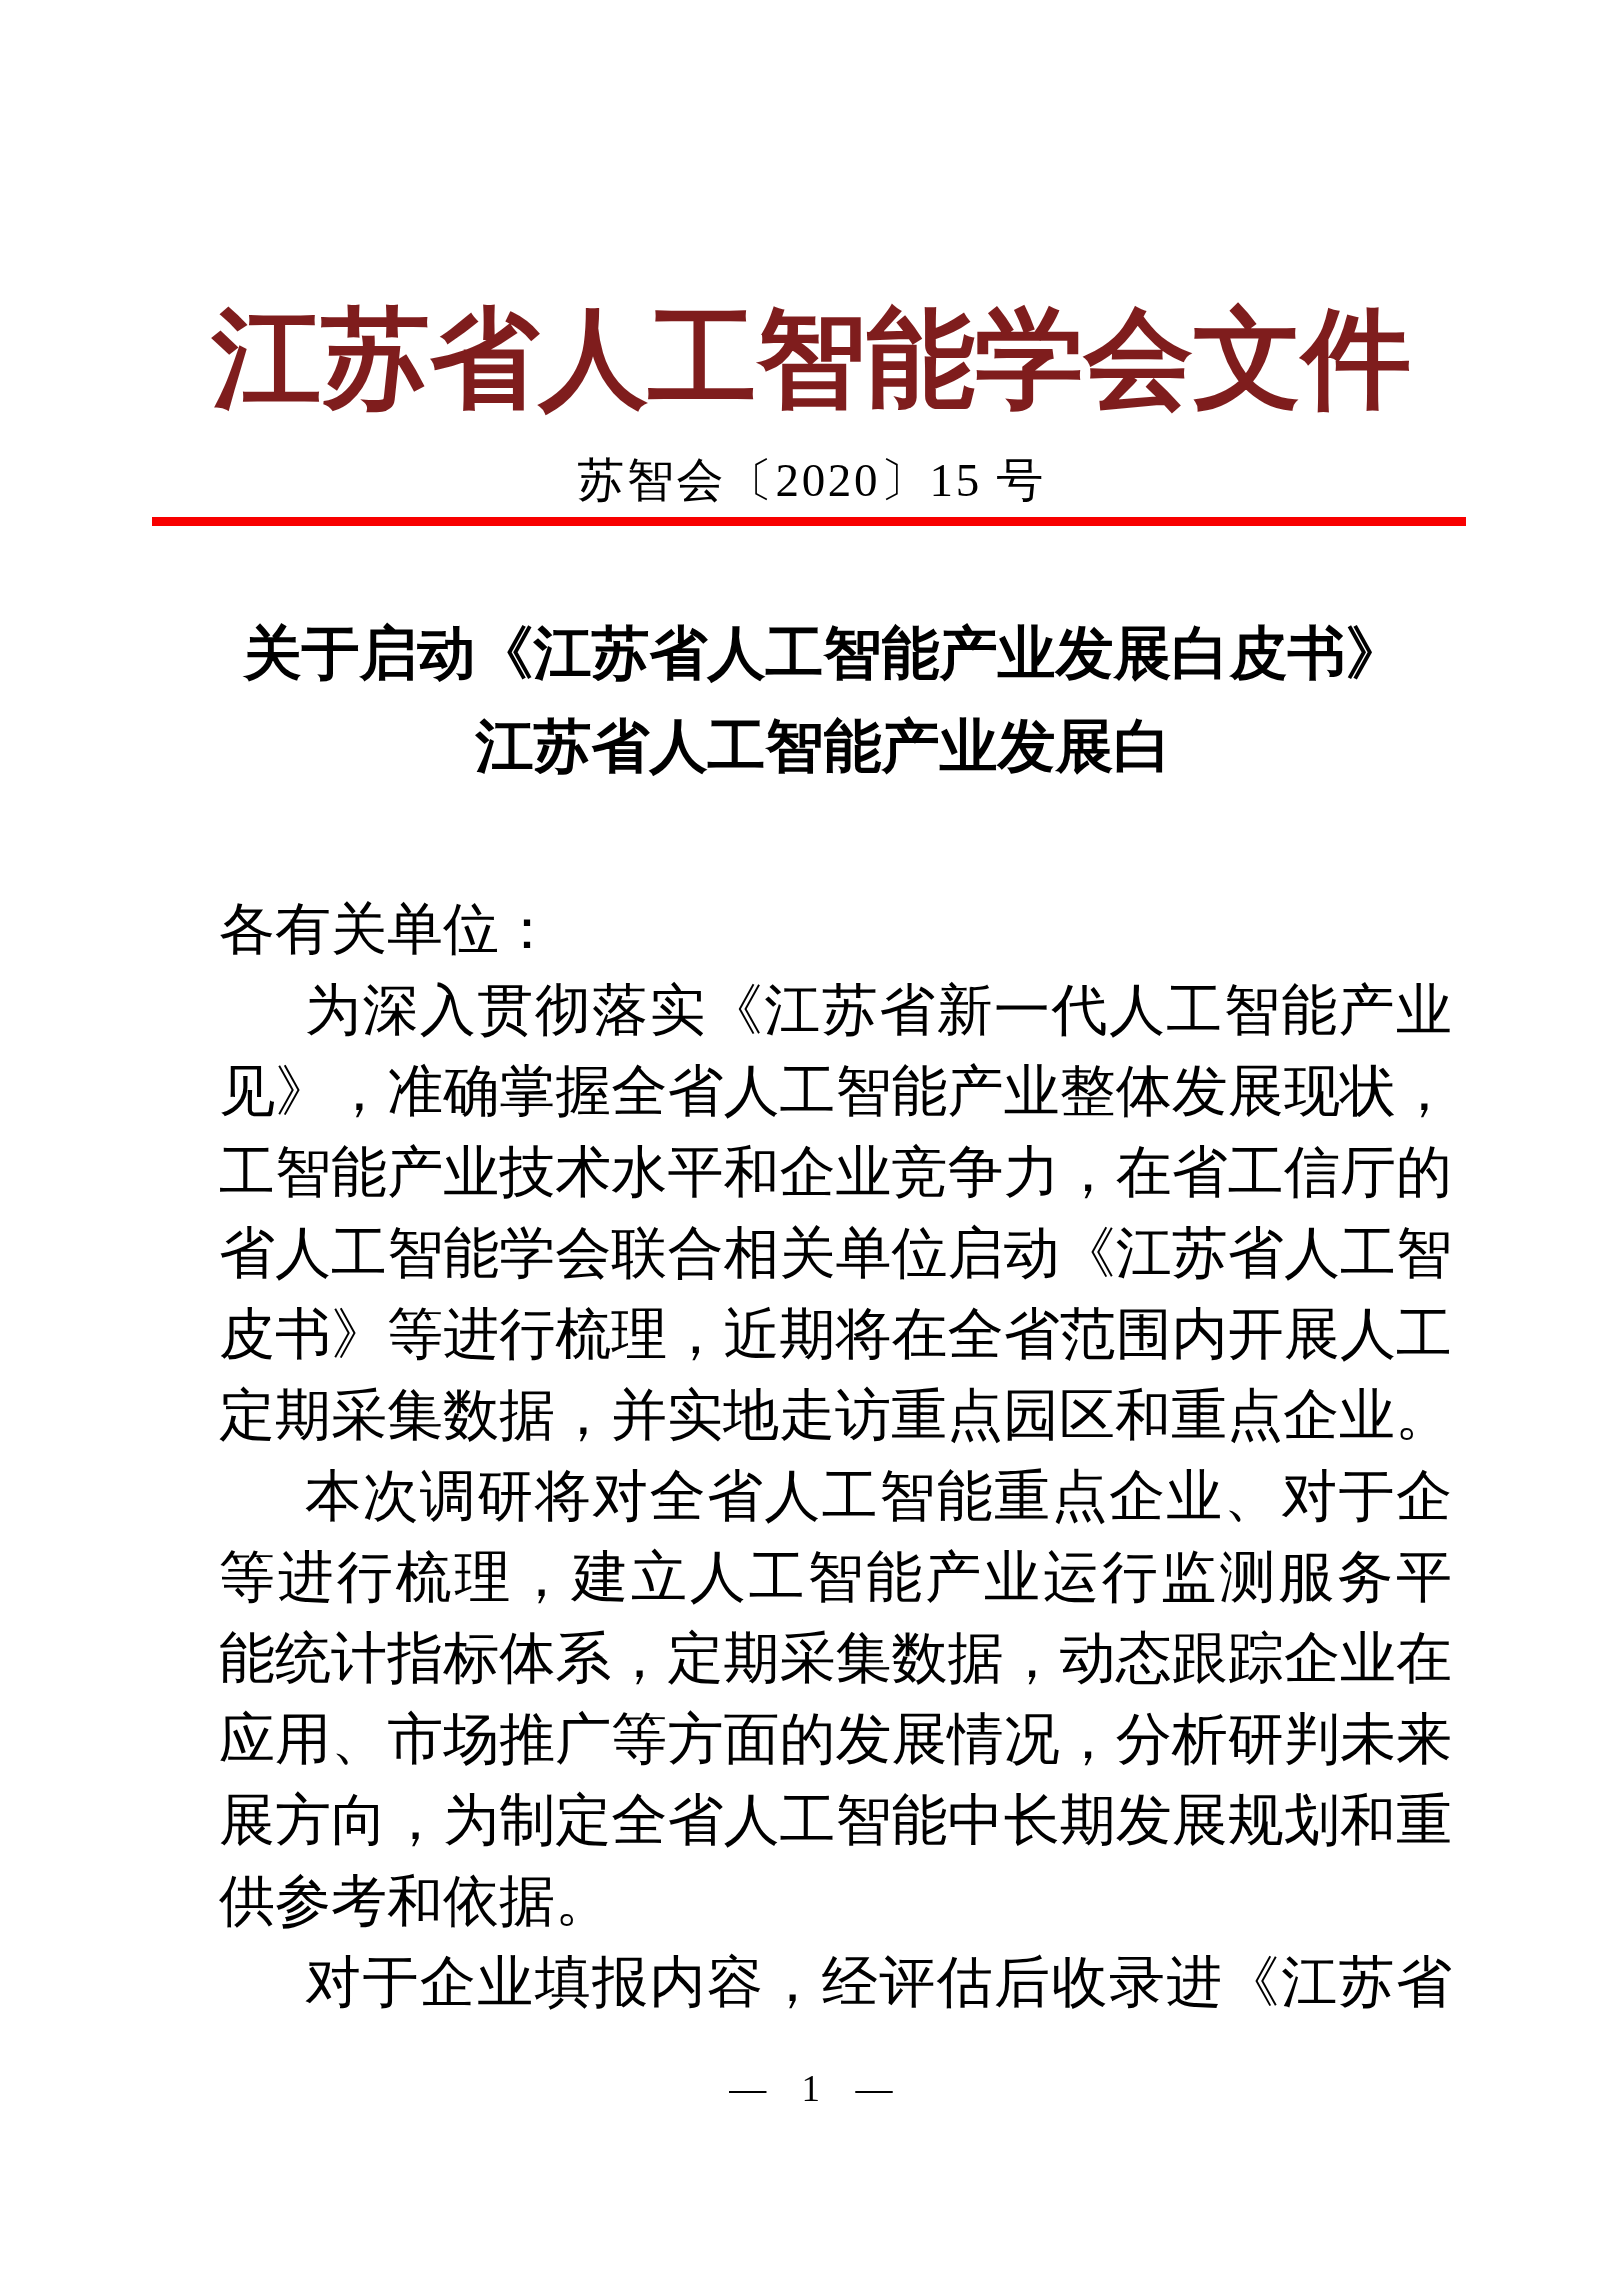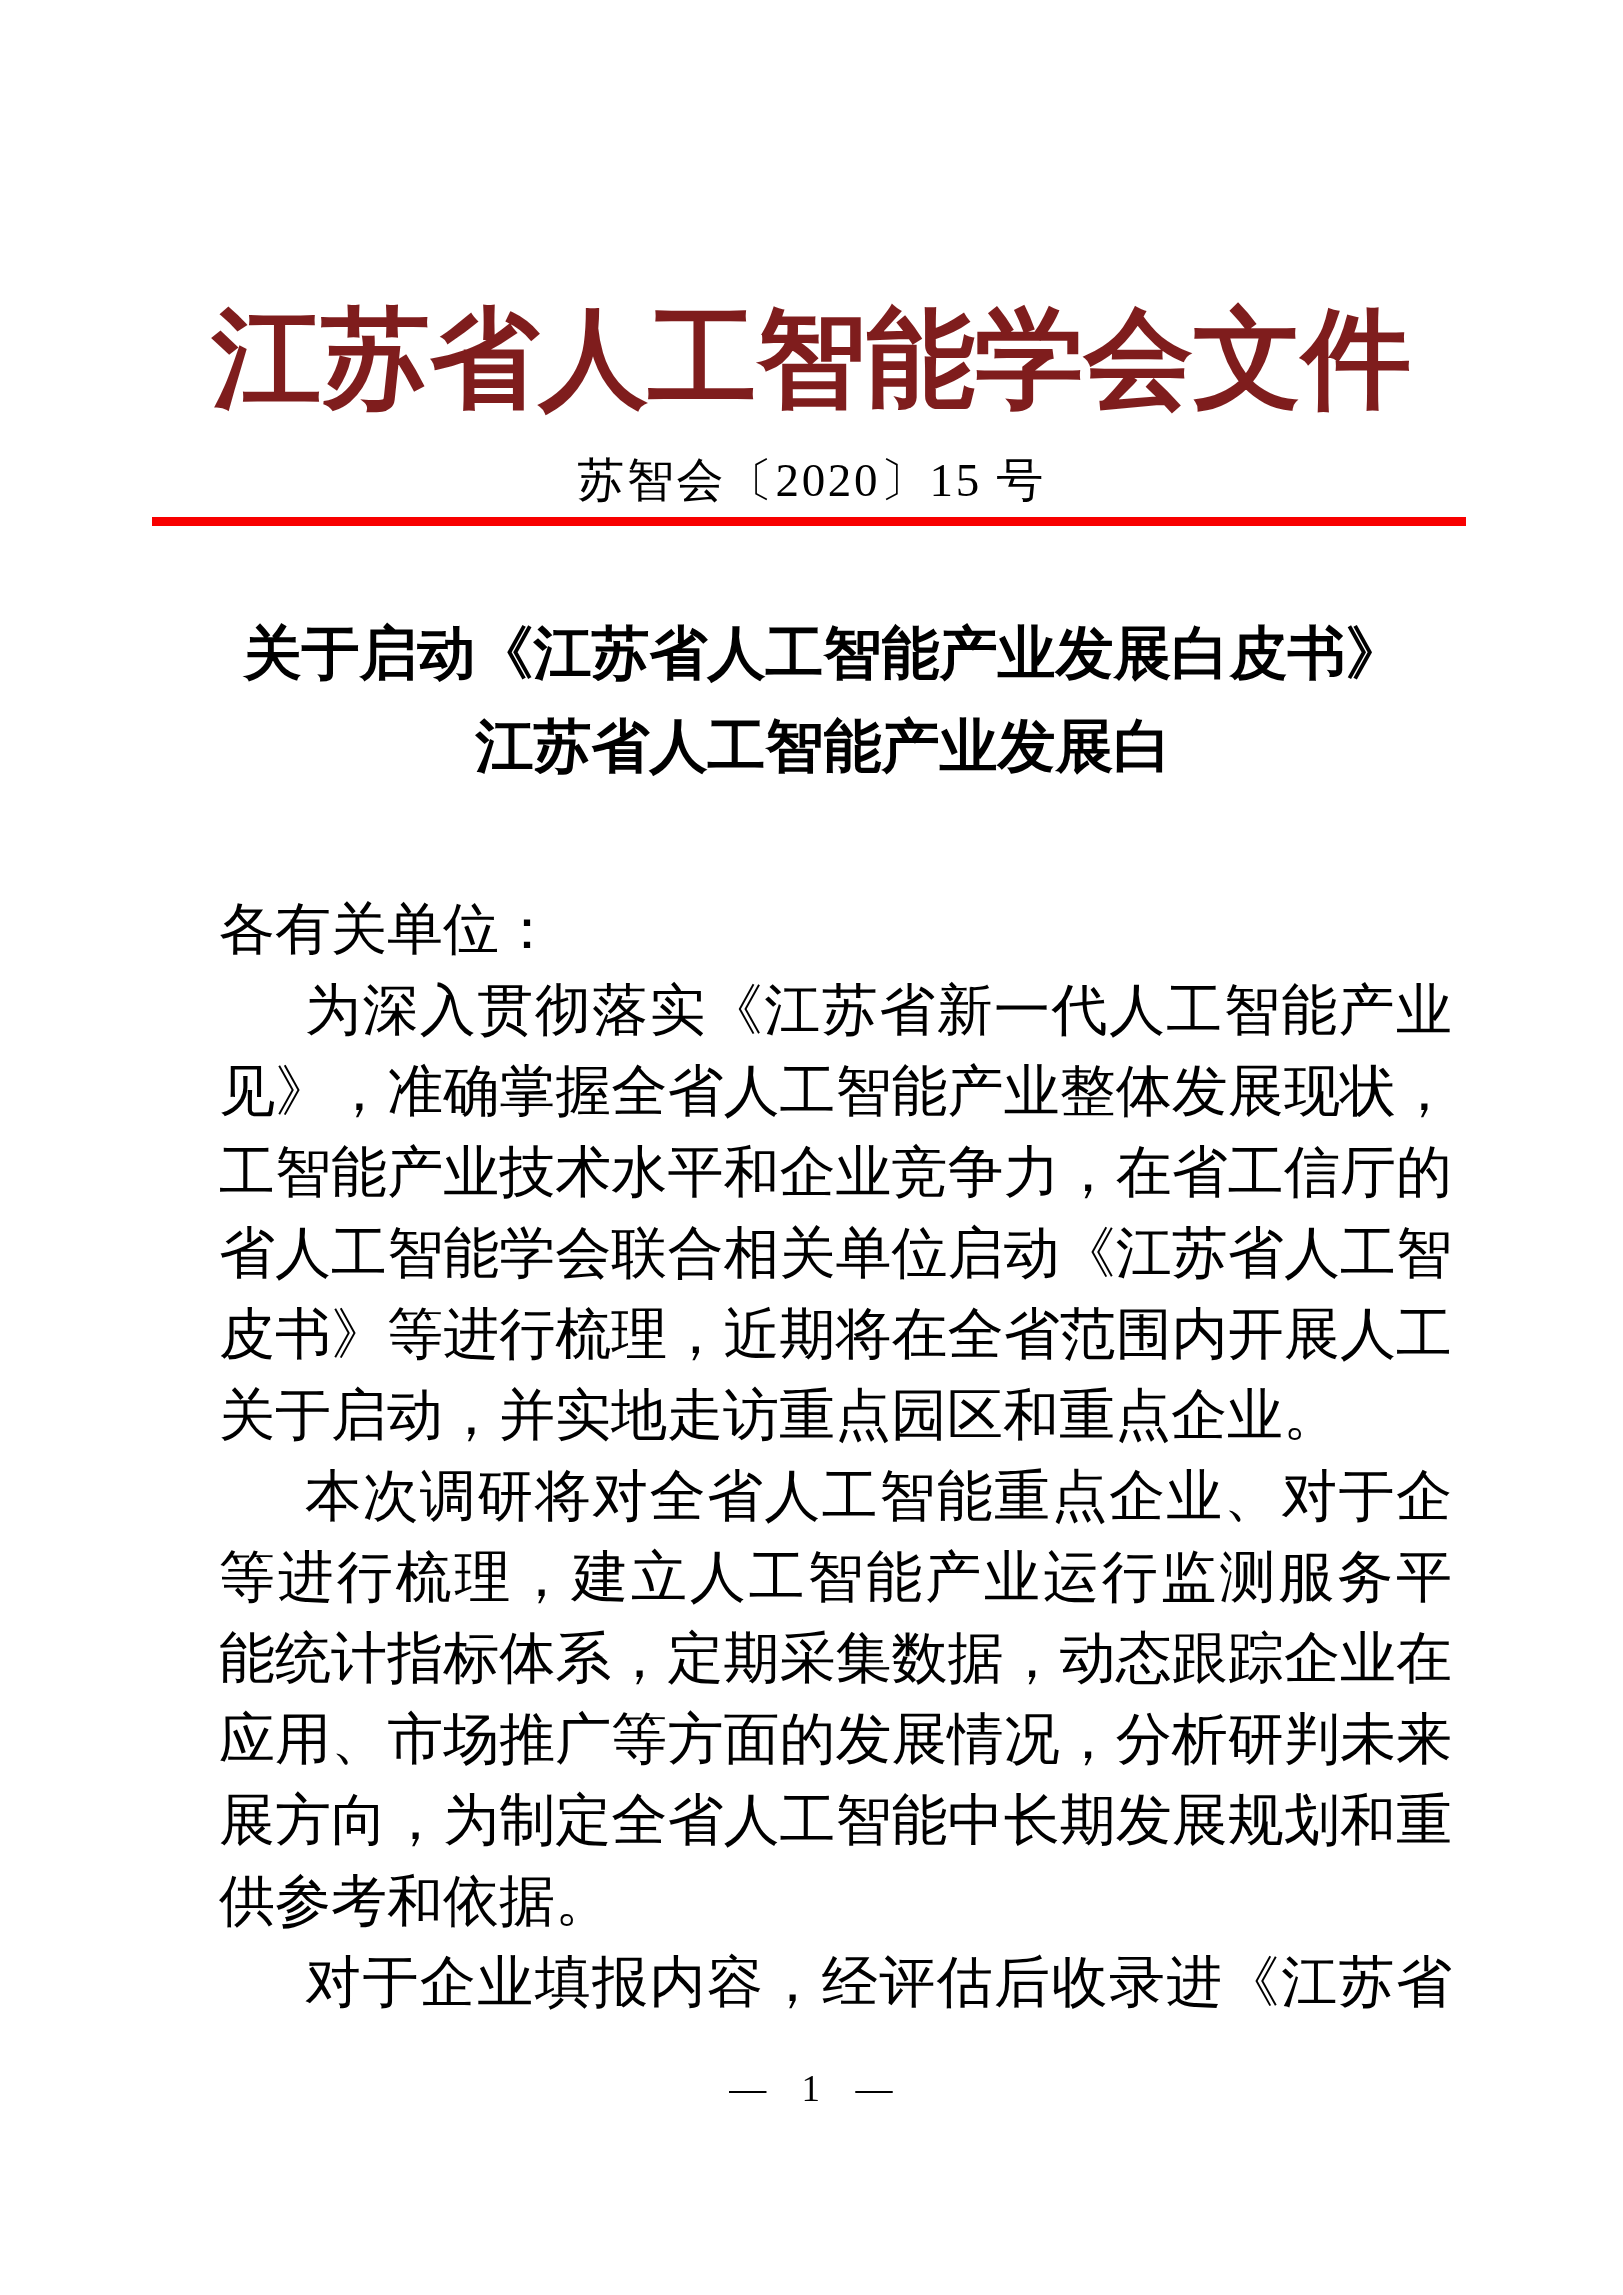--- a/index.html
+++ b/index.html
@@ -107,21 +107,21 @@
     <div>江苏省人工智能产业发展白</div>
   </div>
 
   <div class="body-block" id="doc-body">
       <div class="line plain">各有关单位：</div>
       <div class="line fill indent">为深入贯彻落实《江苏省新一代人工智能产业发展实施意</div>
       <div class="line fill">见》，准确掌握全省人工智能产业整体发展现状，客观反映全省人</div>
       <div class="line fill">工智能产业技术水平和企业竞争力，在省工信厅的指导下，江苏</div>
       <div class="line fill">省人工智能学会联合相关单位启动《江苏省人工智能产业发展白</div>
       <div class="line fill">皮书》等进行梳理，近期将在全省范围内开展人工智能产业发展情</div>
-      <div class="line plain">关于启动，并实地走访重点园区和重点企业。</div>
+      <div class="line plain">定期采集数据，并实地走访重点园区和重点企业。</div>
       <div class="line fill indent">本次调研将对全省人工智能重点企业、对于企业填报内容</div>
       <div class="line fill">等进行梳理，建立人工智能产业运行监测服务平台，制定人工智</div>
       <div class="line fill">能统计指标体系，定期采集数据，动态跟踪企业在技术、产品、</div>
       <div class="line fill">应用、市场推广等方面的发展情况，分析研判未来发展重点和发</div>
       <div class="line fill">展方向，为制定全省人工智能中长期发展规划和重点工作计划提</div>
       <div class="line plain">供参考和依据。</div>
       <div class="line fill indent">对于企业填报内容，经评估后收录进《江苏省人工智能重点</div>
     </div>
 
   <div class="footer">— 1 —</div>

